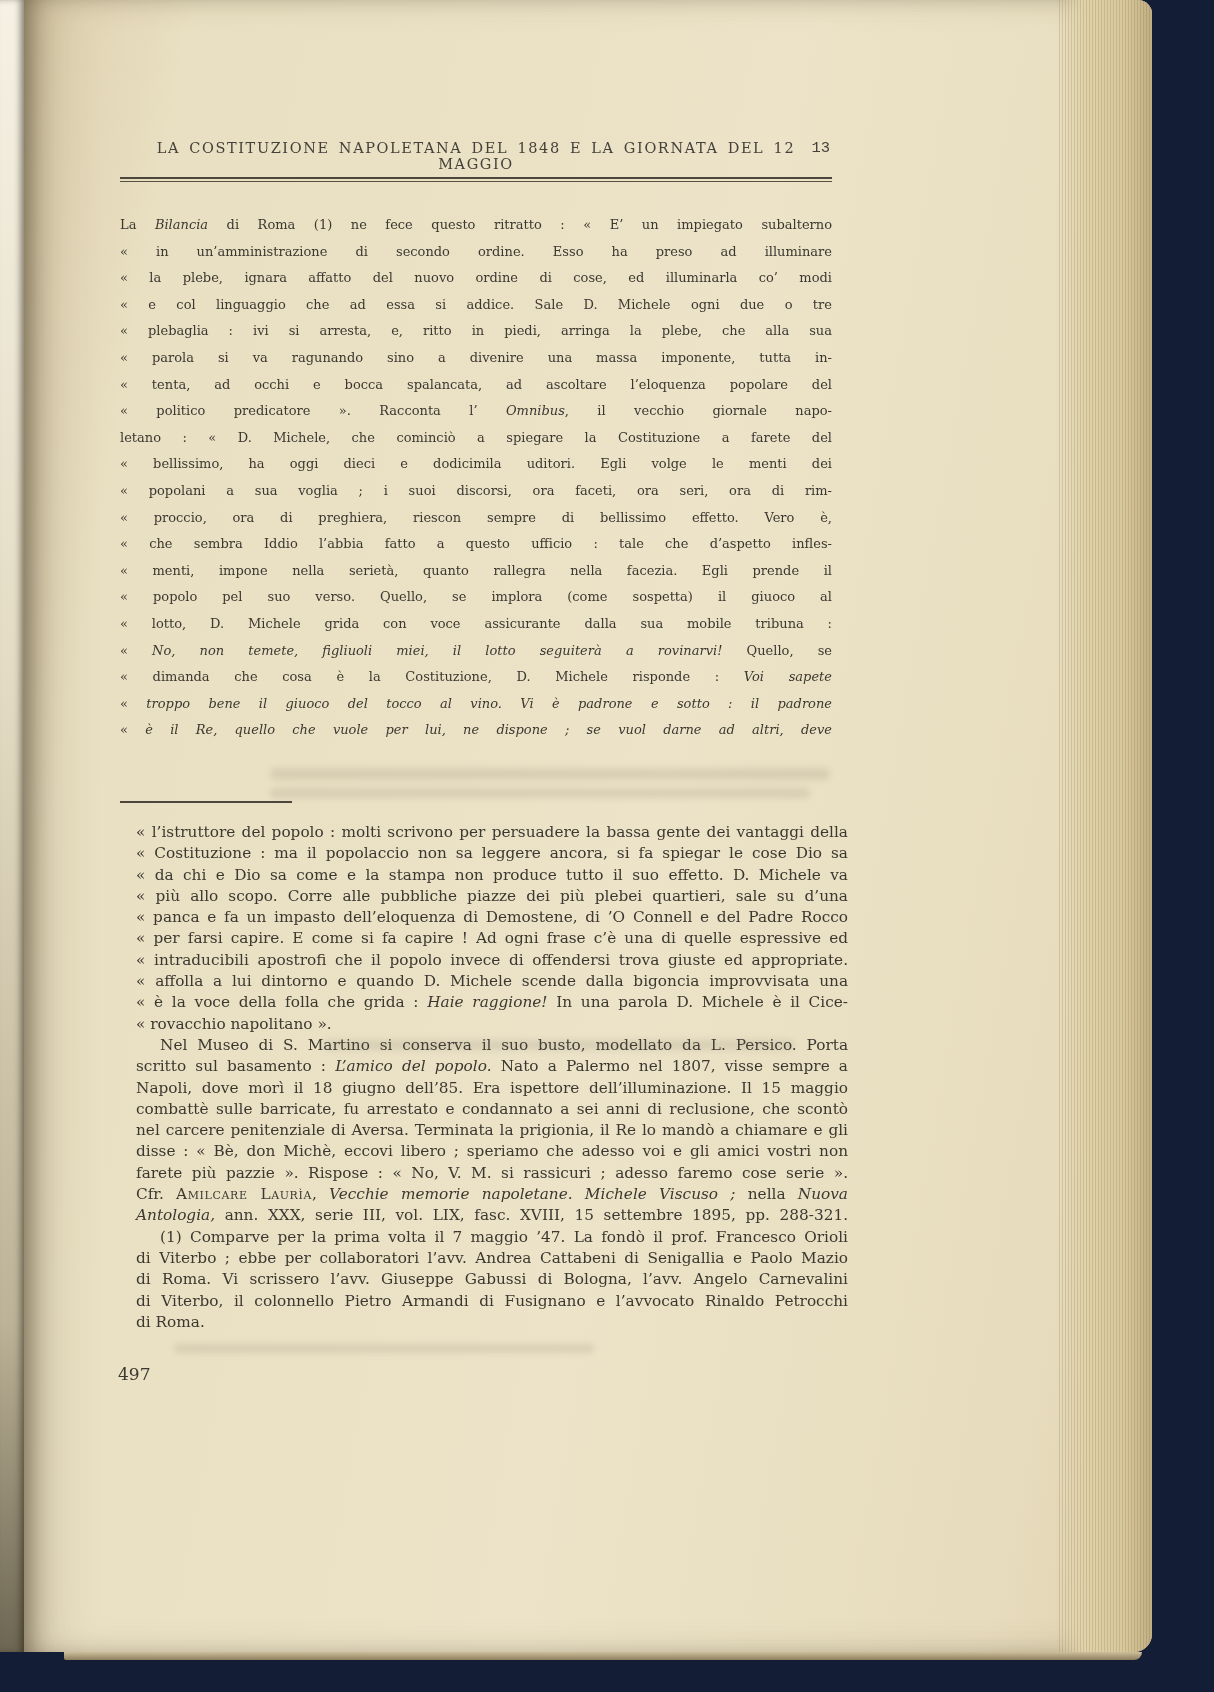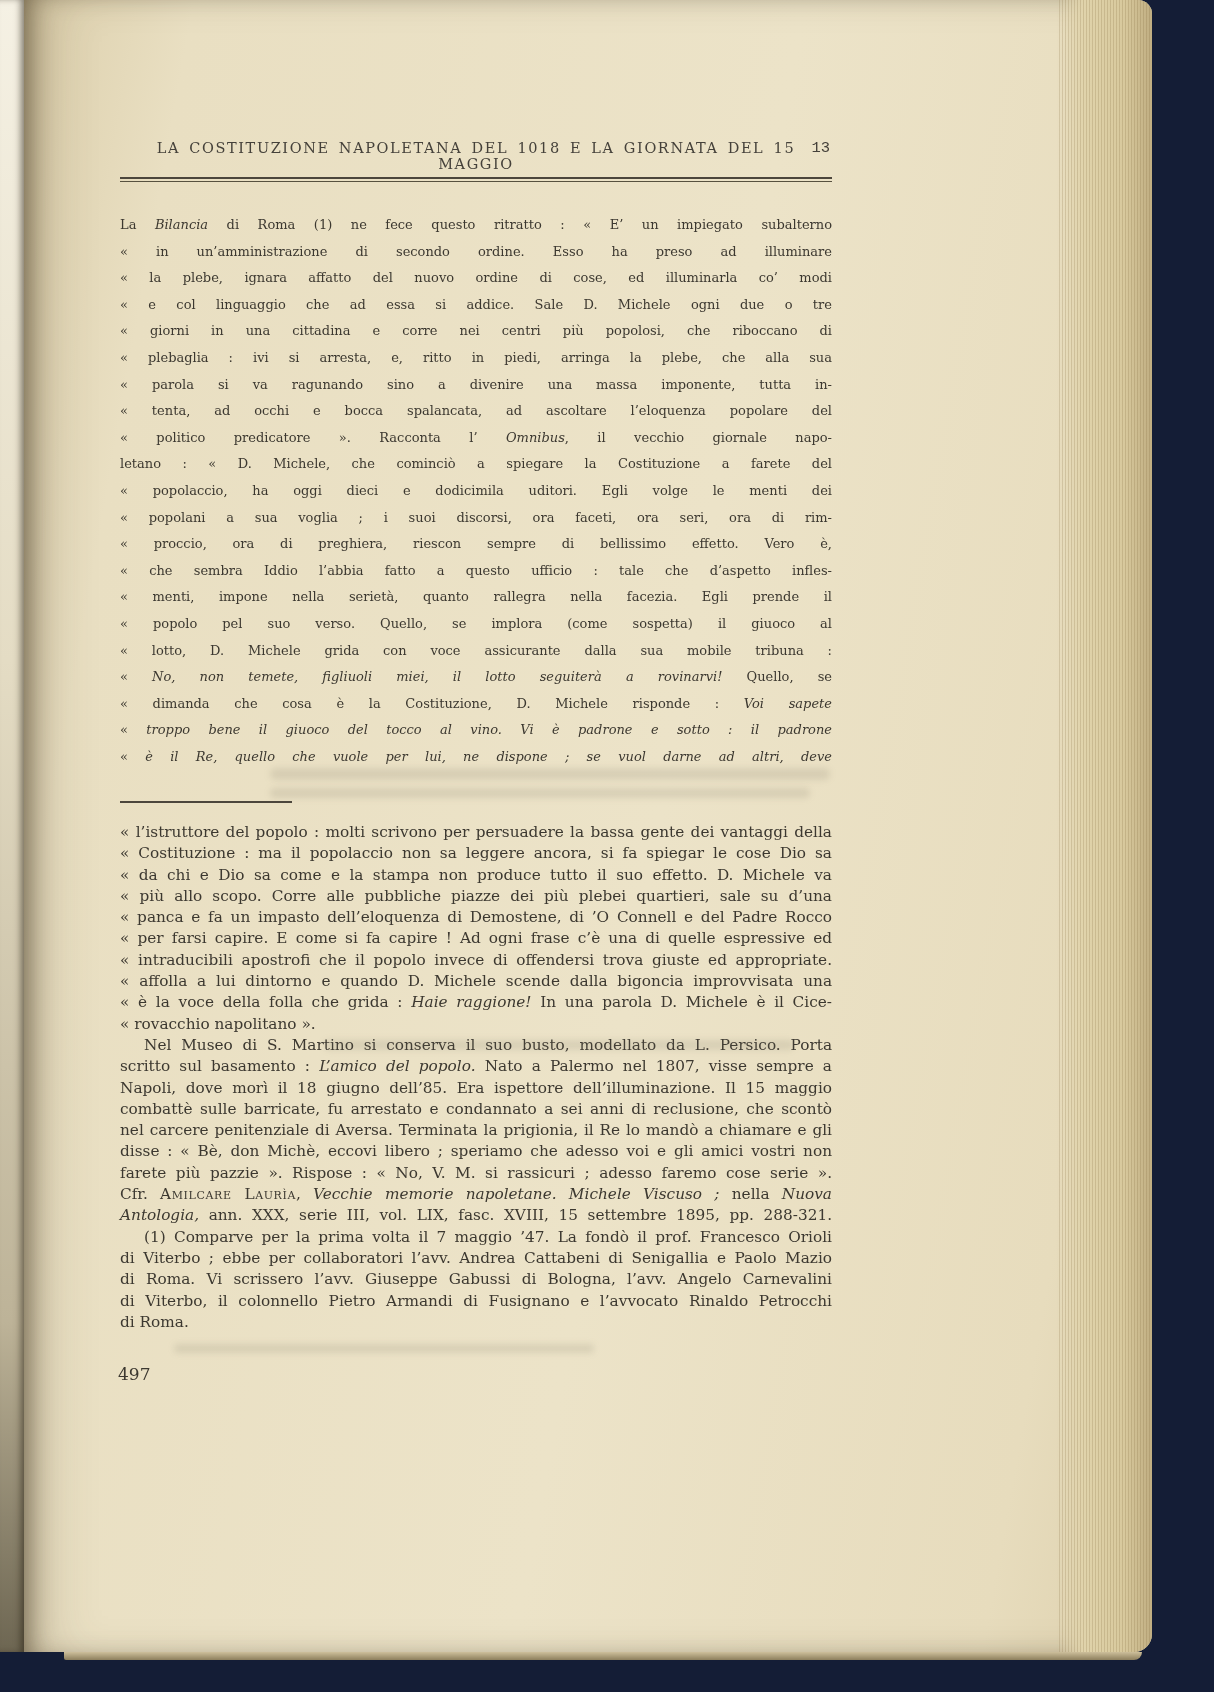--- a/index.html
+++ b/index.html
@@ -52,21 +52,21 @@
   }
   .body-text {
     position:absolute; left:96px; top:212px; width:712px;
     font-size:13px; line-height:26.6px;
   }
   .fn-rule {
     position:absolute; left:96px; top:801px; width:172px;
     border-top:2.5px solid #4c463c;
   }
   .footnotes {
-    position:absolute; left:96px; top:822px; width:712px;
+    position:absolute; left:112px; top:822px; width:712px;
     font-size:15.3px; line-height:21.3px;
   }
   .folio { position:absolute; left:94px; top:1364px; font-size:17px; }
 
   .line { text-align:justify; text-align-last:justify; }
   .line.left { text-align-last:left; }
   .line.ind { text-indent:24px; }
   .it { font-style:italic; }
   .sc { font-variant:small-caps; letter-spacing:.6px; }
 
@@ -79,38 +79,37 @@
 </style>
 </head>
 <body>
 
 <div class="left-strip"></div>
 
 <div class="page">
   <div class="edge-stack"></div>
 
   <div class="running-head">
-    <span>LA COSTITUZIONE NAPOLETANA DEL 1018 E LA GIORNATA DEL 15 MAGGIO</span>
+    <span>LA COSTITUZIONE NAPOLETANA DEL 1848 E LA GIORNATA DEL 12 MAGGIO</span>
     <span class="num">13</span>
   </div>
 
   <div class="head-rule"></div>
 
   <div class="body-text">
       <div class="line"><span>La </span><span class="it">Bilancia</span><span> di Roma (1) ne fece questo ritratto : « E’ un impiegato subalterno</span></div>
       <div class="line"><span>« in un’amministrazione di secondo ordine. Esso ha preso ad illuminare</span></div>
       <div class="line"><span>« la plebe, ignara affatto del nuovo ordine di cose, ed illuminarla co’ modi</span></div>
       <div class="line"><span>« e col linguaggio che ad essa si addice. Sale D. Michele ogni due o tre</span></div>
-      <div class="line"><span>« giorni in una cittadina e corre nei centri più popolosi, che riboccano di</span></div>
       <div class="line"><span>« plebaglia : ivi si arresta, e, ritto in piedi, arringa la plebe, che alla sua</span></div>
       <div class="line"><span>« parola si va ragunando sino a divenire una massa imponente, tutta in-</span></div>
       <div class="line"><span>« tenta, ad occhi e bocca spalancata, ad ascoltare l’eloquenza popolare del</span></div>
       <div class="line"><span>« politico predicatore ». Racconta l’ </span><span class="it">Omnibus</span><span>, il vecchio giornale napo-</span></div>
       <div class="line"><span>letano : « D. Michele, che cominciò a spiegare la Costituzione a farete del</span></div>
-      <div class="line"><span>« popolaccio, ha oggi dieci e dodicimila uditori. Egli volge le menti dei</span></div>
+      <div class="line"><span>« bellissimo, ha oggi dieci e dodicimila uditori. Egli volge le menti dei</span></div>
       <div class="line"><span>« popolani a sua voglia ; i suoi discorsi, ora faceti, ora seri, ora di rim-</span></div>
       <div class="line"><span>« proccio, ora di preghiera, riescon sempre di bellissimo effetto. Vero è,</span></div>
       <div class="line"><span>« che sembra Iddio l’abbia fatto a questo ufficio : tale che d’aspetto infles-</span></div>
       <div class="line"><span>« menti, impone nella serietà, quanto rallegra nella facezia. Egli prende il</span></div>
       <div class="line"><span>« popolo pel suo verso. Quello, se implora (come sospetta) il giuoco al</span></div>
       <div class="line"><span>« lotto, D. Michele grida con voce assicurante dalla sua mobile tribuna :</span></div>
       <div class="line"><span>« </span><span class="it">No, non temete, figliuoli miei, il lotto seguiterà a rovinarvi!</span><span> Quello, se</span></div>
       <div class="line"><span>« dimanda che cosa è la Costituzione, D. Michele risponde : </span><span class="it">Voi sapete</span></div>
       <div class="line"><span>« </span><span class="it">troppo bene il giuoco del tocco al vino. Vi è padrone e sotto : il padrone</span></div>
       <div class="line"><span>« </span><span class="it">è il Re, quello che vuole per lui, ne dispone ; se vuol darne ad altri, deve</span></div>

